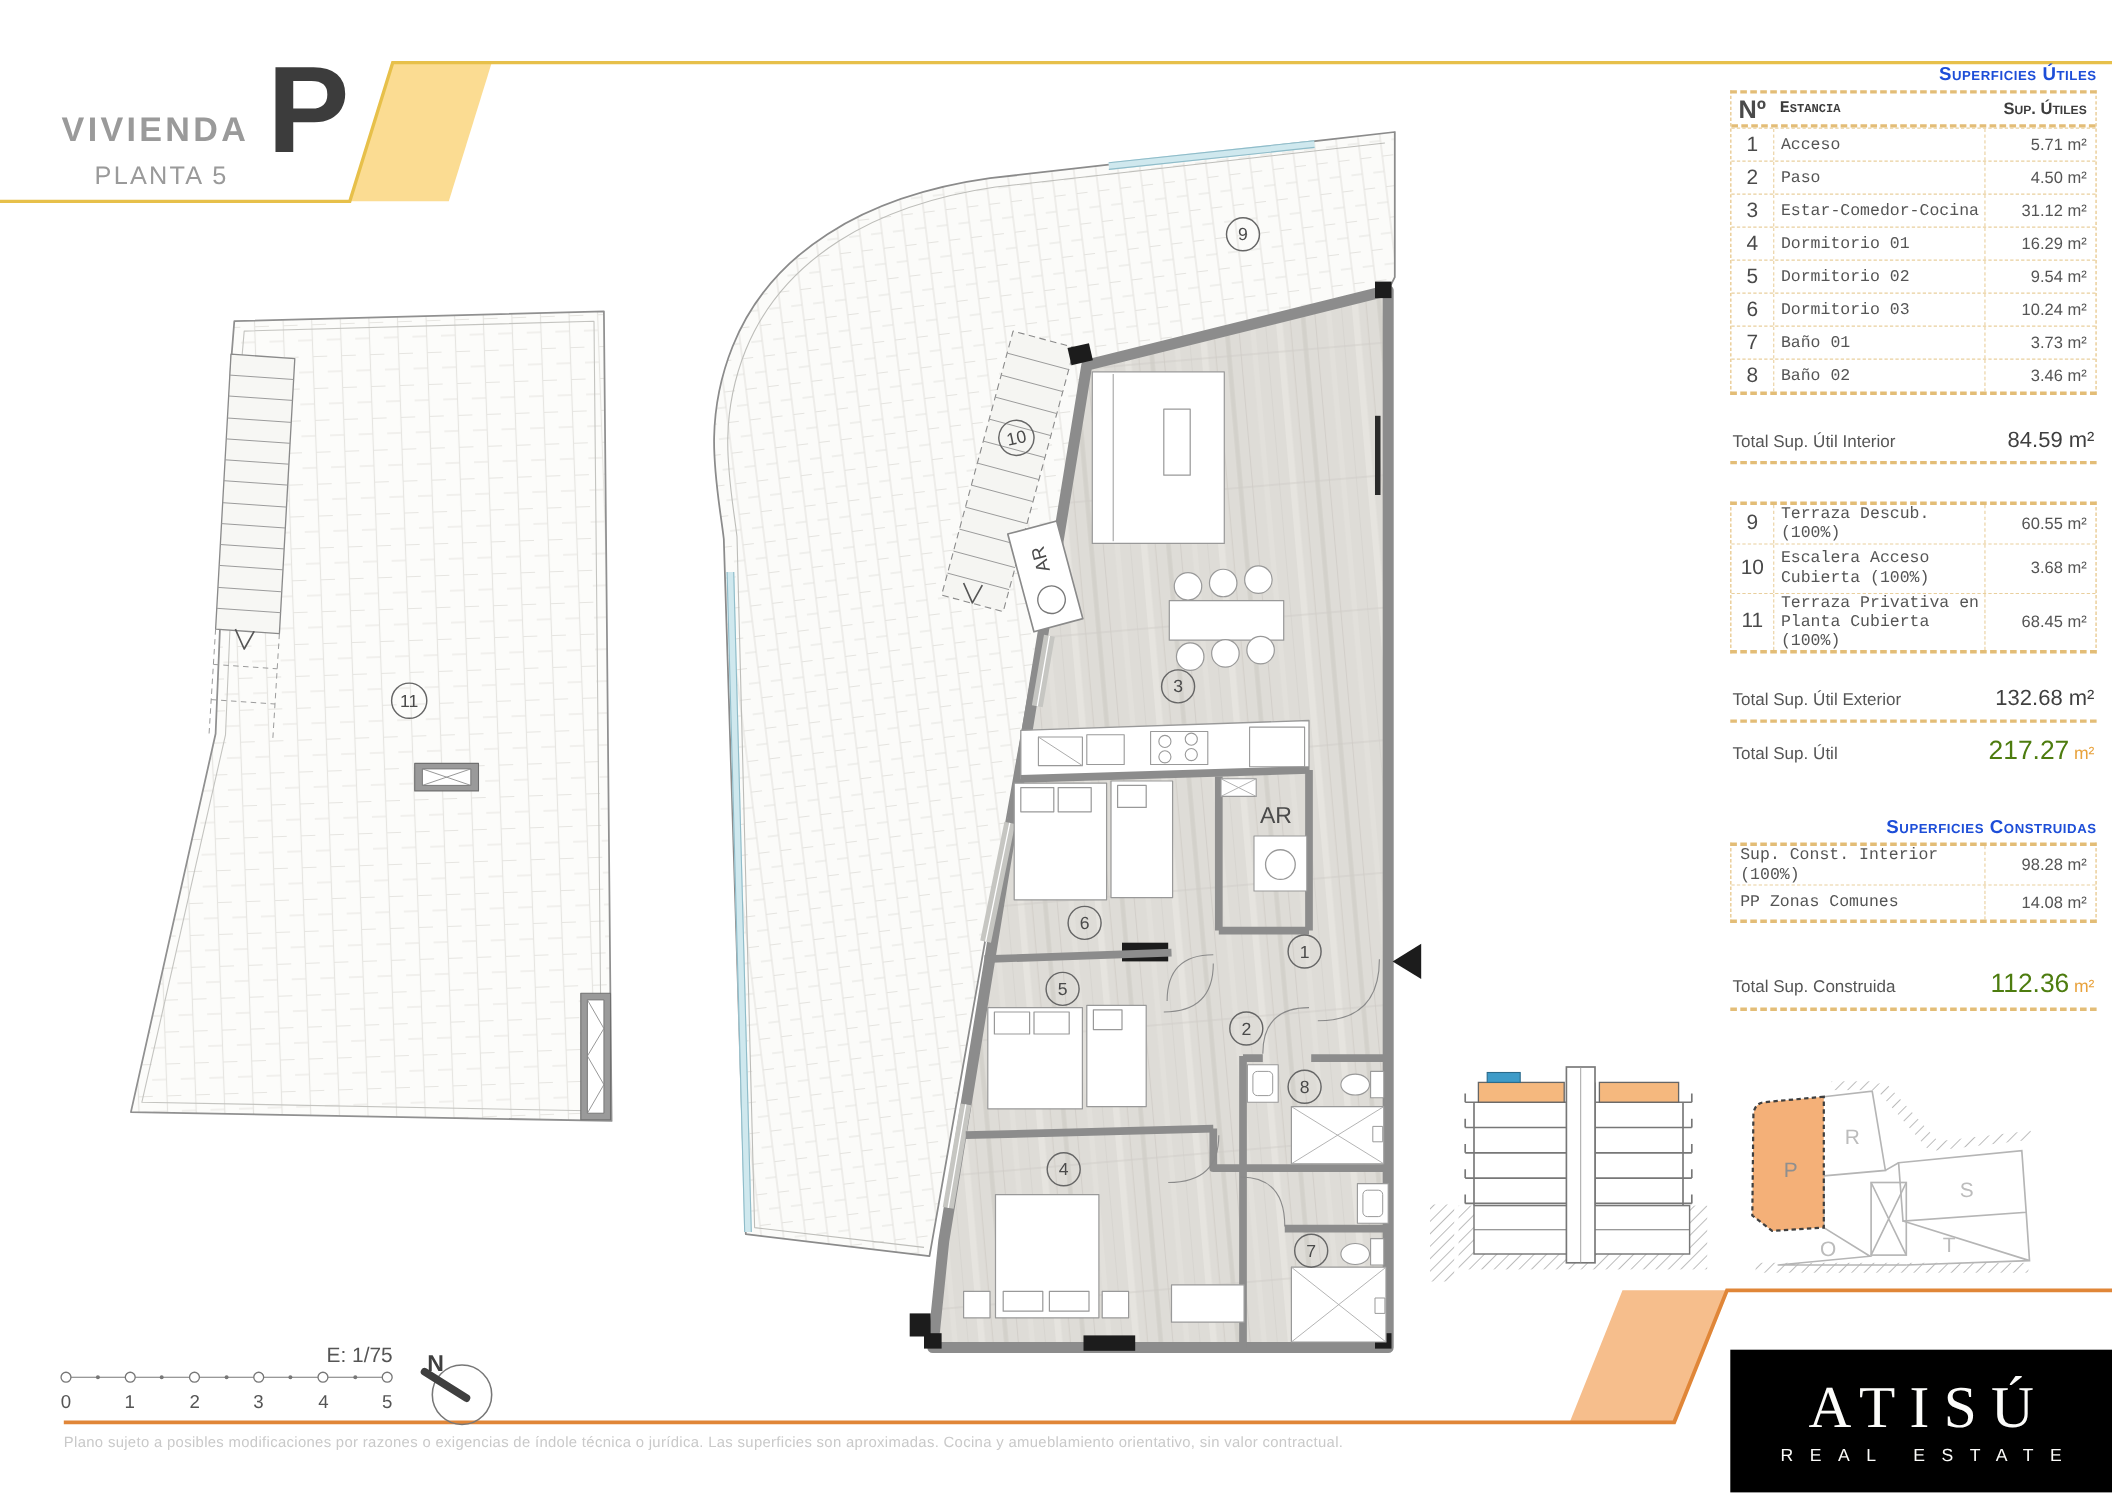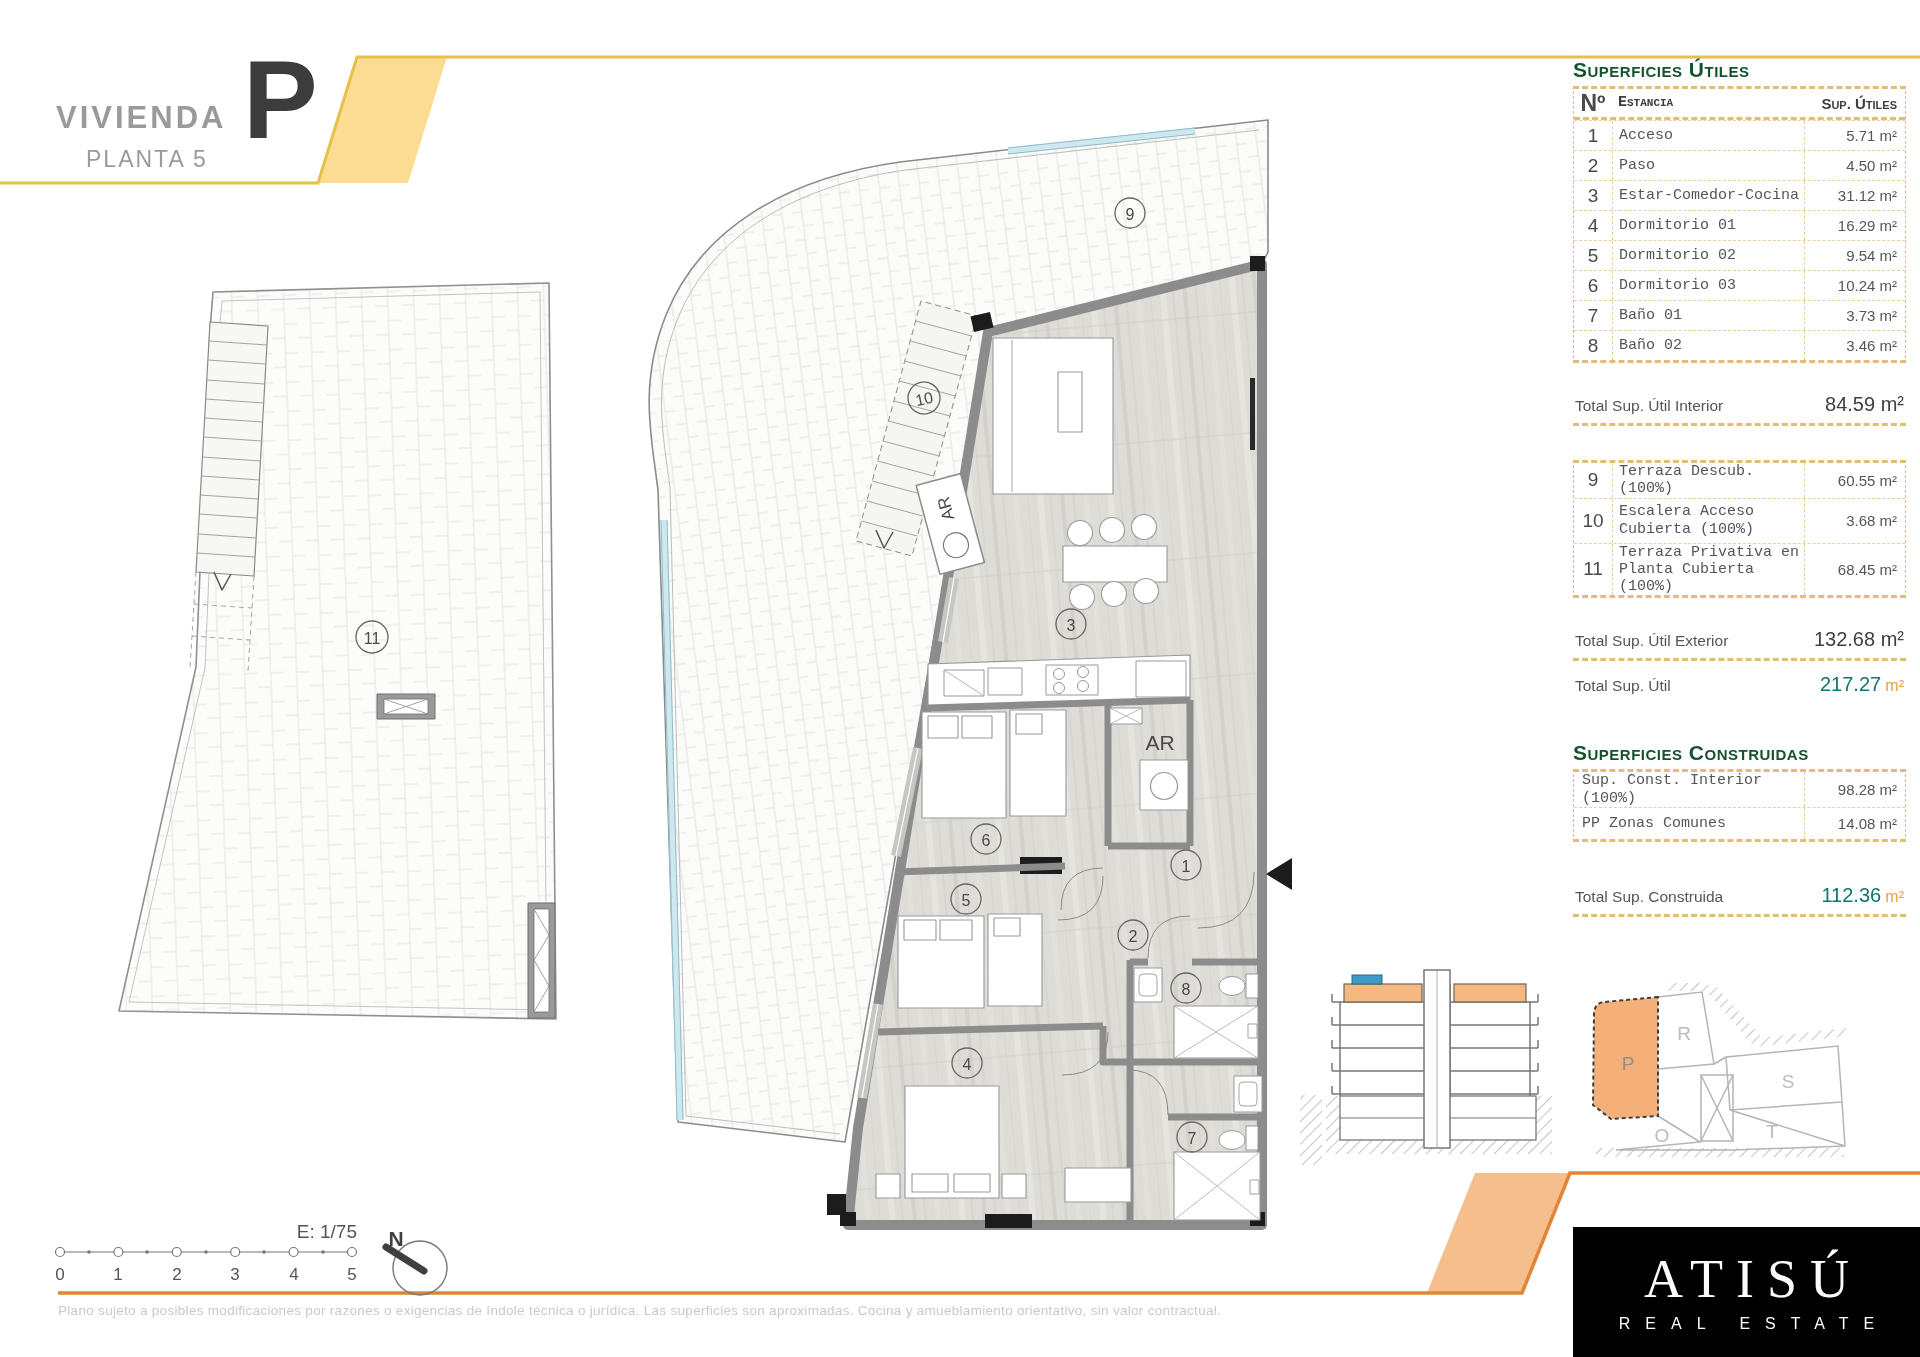--- a/index.html
+++ b/index.html
@@ -9,42 +9,42 @@
 
   
   .t-vivienda{position:absolute;left:56px;top:100px;font-size:31px;font-weight:bold;
               letter-spacing:3px;color:#9a9a9a;}
   .t-letter{position:absolute;left:243px;top:44px;font-size:112px;font-weight:bold;color:#3c3c3c;line-height:1;}
   .t-planta{position:absolute;left:86px;top:146px;font-size:23px;font-weight:normal;
             letter-spacing:2px;color:#9a9a9a;}
 
   
   .panel{position:absolute;left:1573px;top:58px;width:333px;font-size:15px;color:#555;}
-  .sec-head{font-variant:small-caps;font-weight:bold;font-size:21px;color:#14532d;letter-spacing:.5px;}
+  .sec-head{font-variant:small-caps;font-weight:bold;font-size:17px;color:#1d4ed8;letter-spacing:.5px;text-align:right;}
   .tbl{border-top:3px dashed #e3bd77;border-bottom:3px dashed #e3bd77;
        border-left:1.5px dashed #e3bd77;border-right:1.5px dashed #e3bd77;margin-top:4px;}
   .trow{display:flex;align-items:center;min-height:29px;border-top:1.5px dashed #e9cf9d;}
   .trow:first-child{border-top:none;}
   .thead{font-variant:small-caps;font-weight:bold;color:#3d3d3d;border-top:none;
          border-bottom:3px dashed #e3bd77;min-height:28px;}
   .c-no{width:38px;text-align:center;font-size:19px;color:#4a4a4a;flex:none;}
   .thead .c-no{font-size:23px;}
   .c-room{flex:1;padding-left:6px;border-left:1.5px dashed #e9cf9d;align-self:stretch;
           display:flex;align-items:center;line-height:1.15;font-family:Liberation Mono, monospace;}
   .thead .c-room{border-left:none;}
   .c-sup{width:92px;flex:none;text-align:right;padding-right:8px;border-left:1.5px dashed #e9cf9d;
          align-self:stretch;display:flex;align-items:center;justify-content:flex-end;}
   .thead .c-sup{border-left:none;font-size:15px;}
   .two .c-room,.two .c-sup{min-height:44px;}
   .totline{display:flex;justify-content:space-between;align-items:baseline;
            border-bottom:3px dashed #e3bd77;padding:4px 2px 7px 2px;}
   .totline .lab{font-size:15.5px;}
   .totline .val{font-size:20px;color:#3f3f3f;}
   .totline.noline{border-bottom:none;}
-  .orange .val{font-size:20px;color:#0f766e;}
+  .orange .val{font-size:24px;color:#4d7c0f;}
   .orange .unit{font-size:16px;color:#e8a23c;}
   .mt26{margin-top:26px;text-align:right;} .mt34{margin-top:34px;} .mt38{margin-top:38px;} .mt8{margin-top:8px;}
   .ctbl .c-room{border-left:none;padding-left:8px;}
   .ctbl .trow{min-height:31px;}
 
   
   .disclaimer{position:absolute;left:58px;top:1303px;font-size:13.5px;color:#c9c9c9;letter-spacing:.3px;}
 
   
   .logo-box{position:absolute;left:1573px;top:1227px;width:347px;height:130px;background:#000000;

